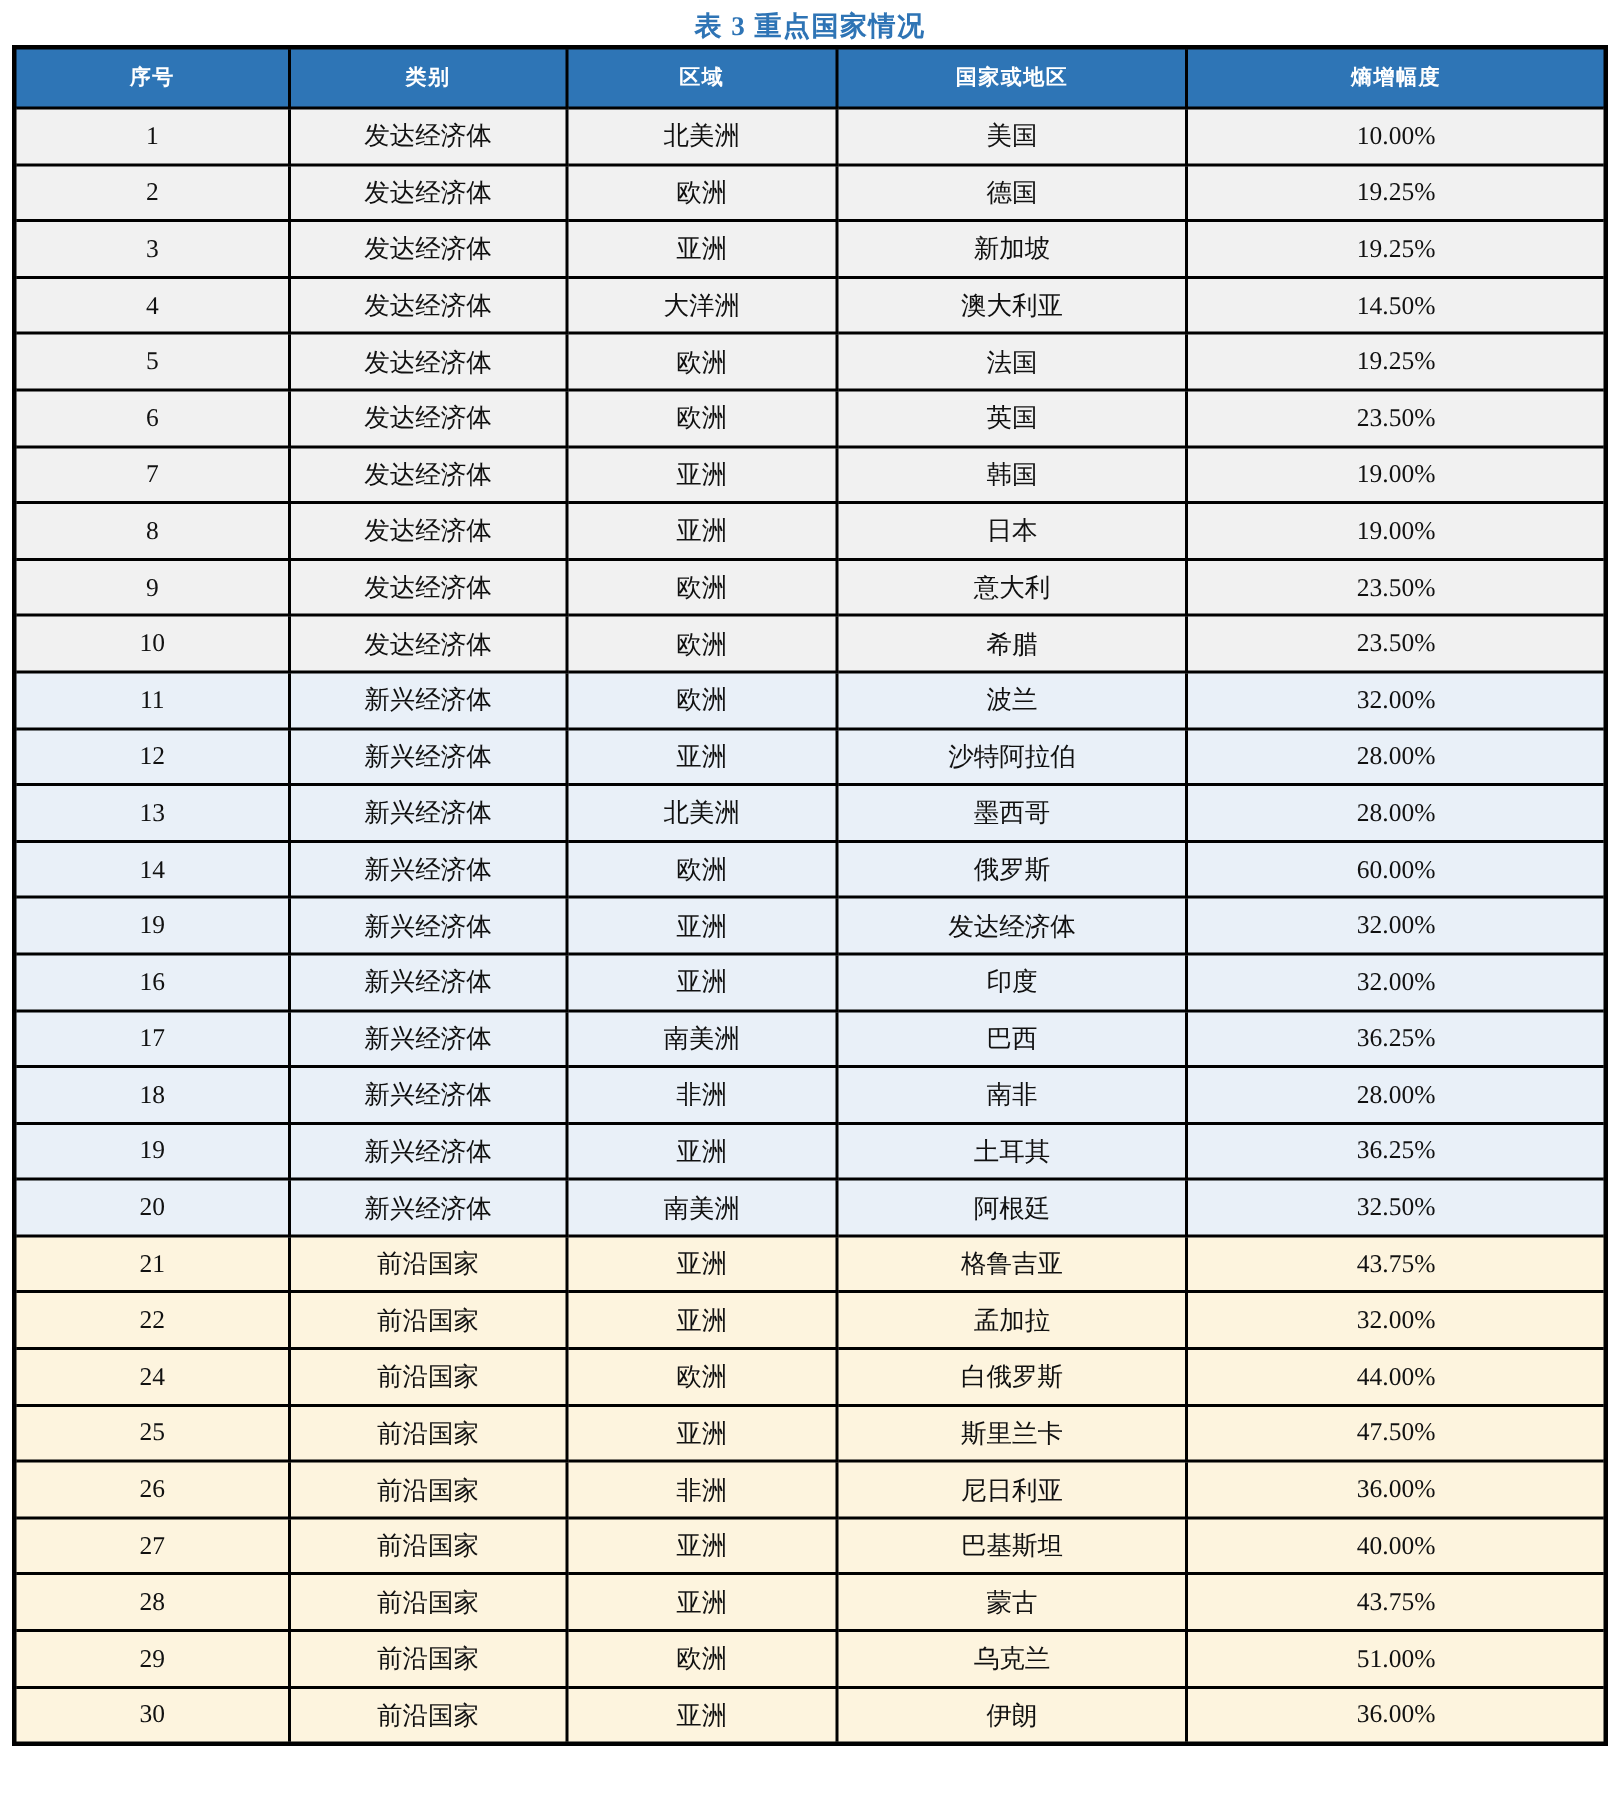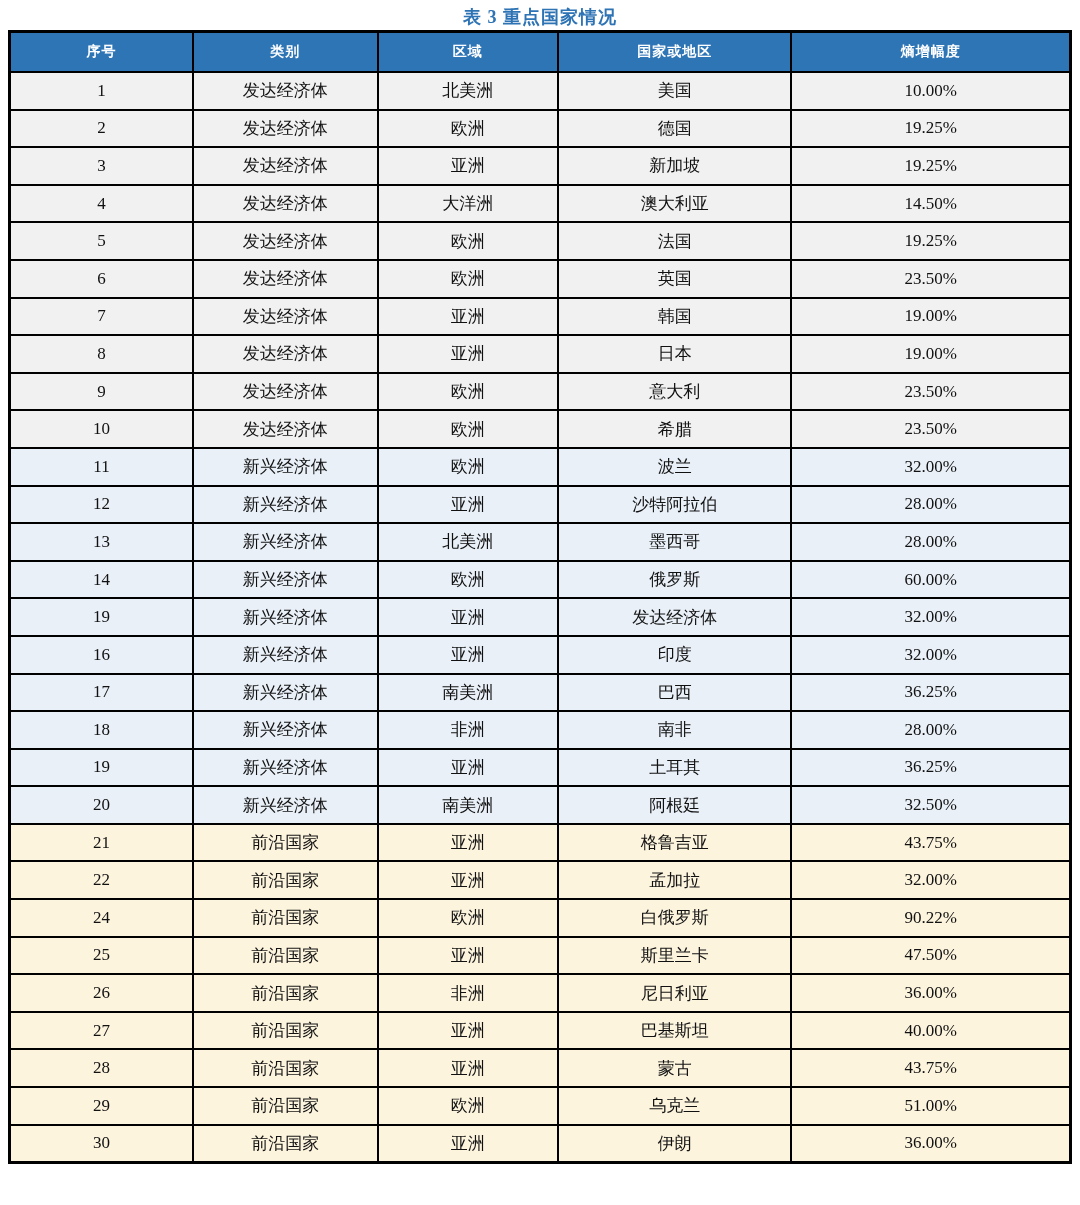--- a/index.html
+++ b/index.html
@@ -232,21 +232,21 @@
           <td>前沿国家</td>
           <td>亚洲</td>
           <td>孟加拉</td>
           <td class="num-cell">32.00%</td>
         </tr>
         <tr class="group-frontier">
           <td class="num-cell">24</td>
           <td>前沿国家</td>
           <td>欧洲</td>
           <td>白俄罗斯</td>
-          <td class="num-cell">90.22%</td>
+          <td class="num-cell">44.00%</td>
         </tr>
         <tr class="group-frontier">
           <td class="num-cell">25</td>
           <td>前沿国家</td>
           <td>亚洲</td>
           <td>斯里兰卡</td>
           <td class="num-cell">47.50%</td>
         </tr>
         <tr class="group-frontier">
           <td class="num-cell">26</td>

